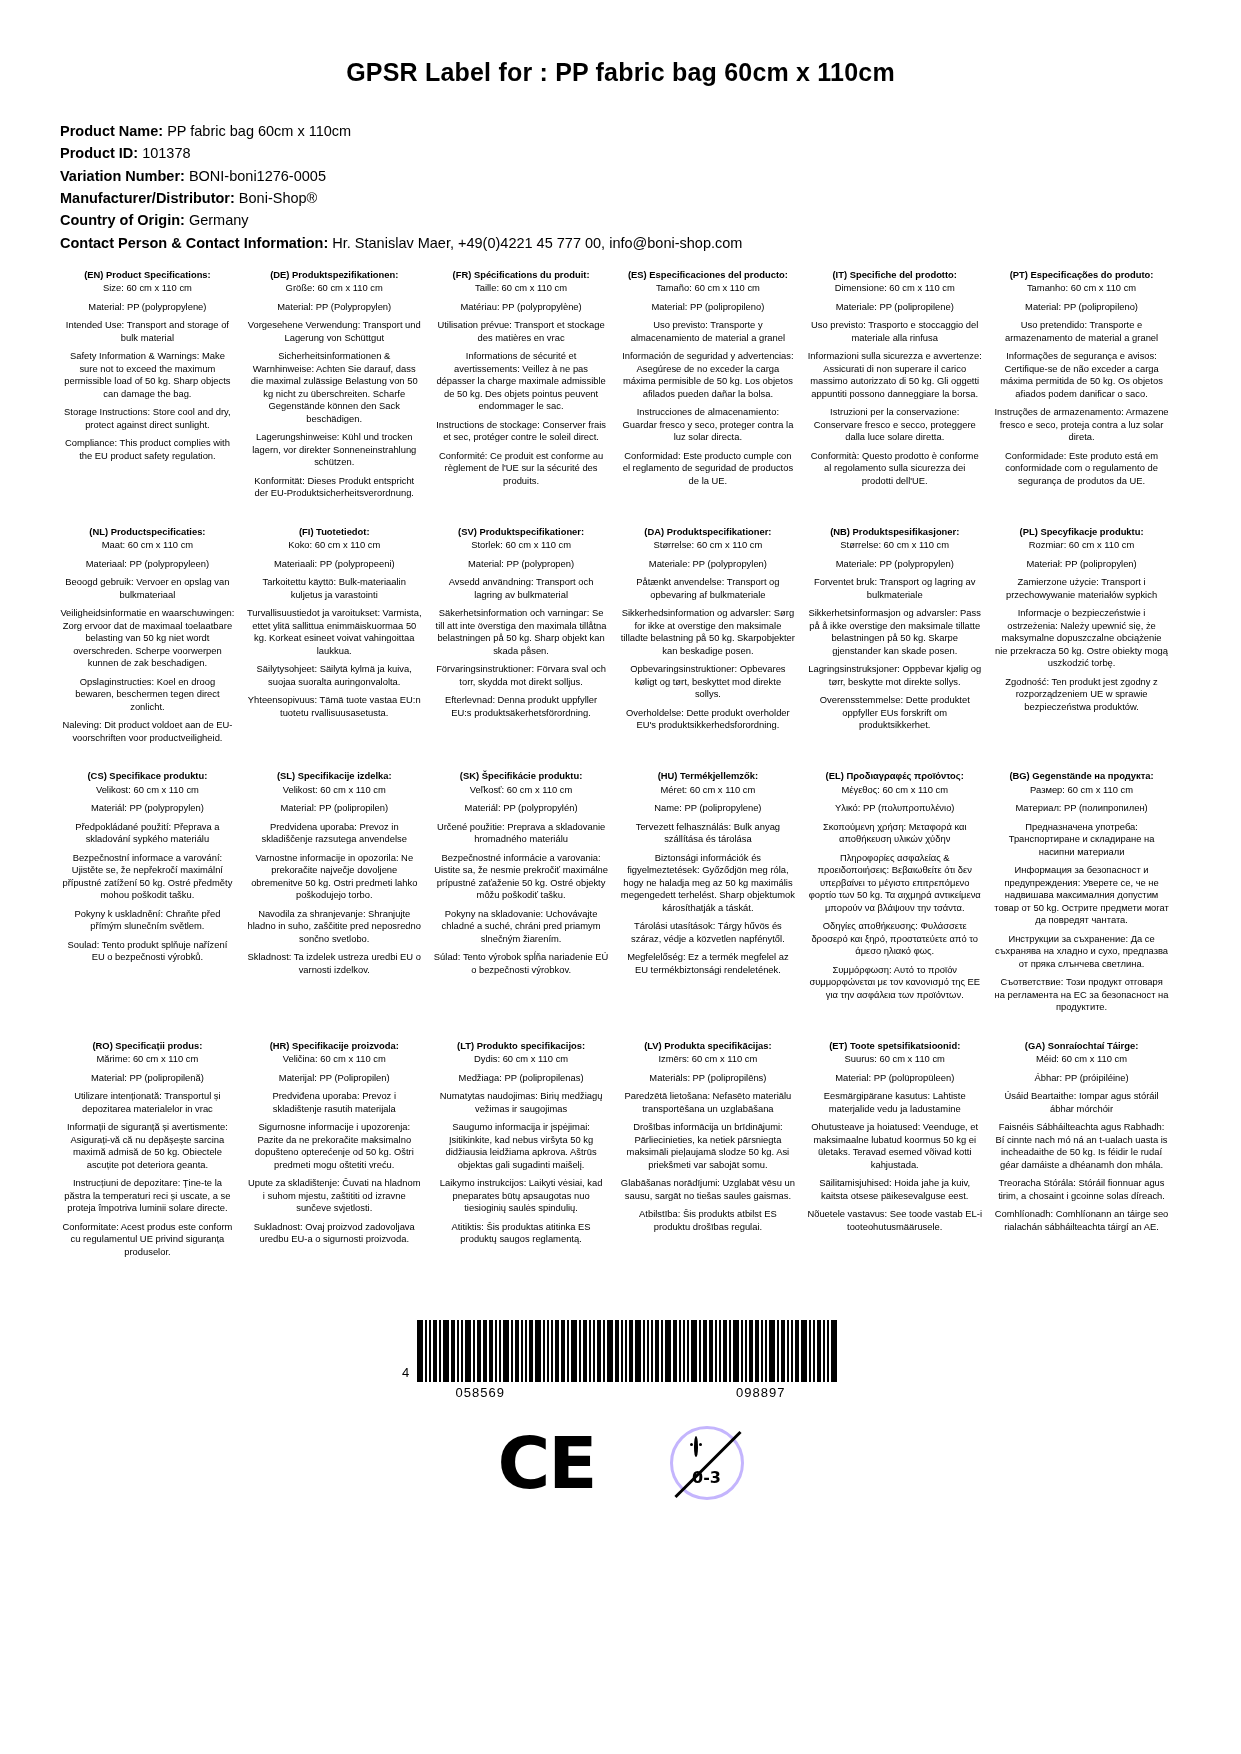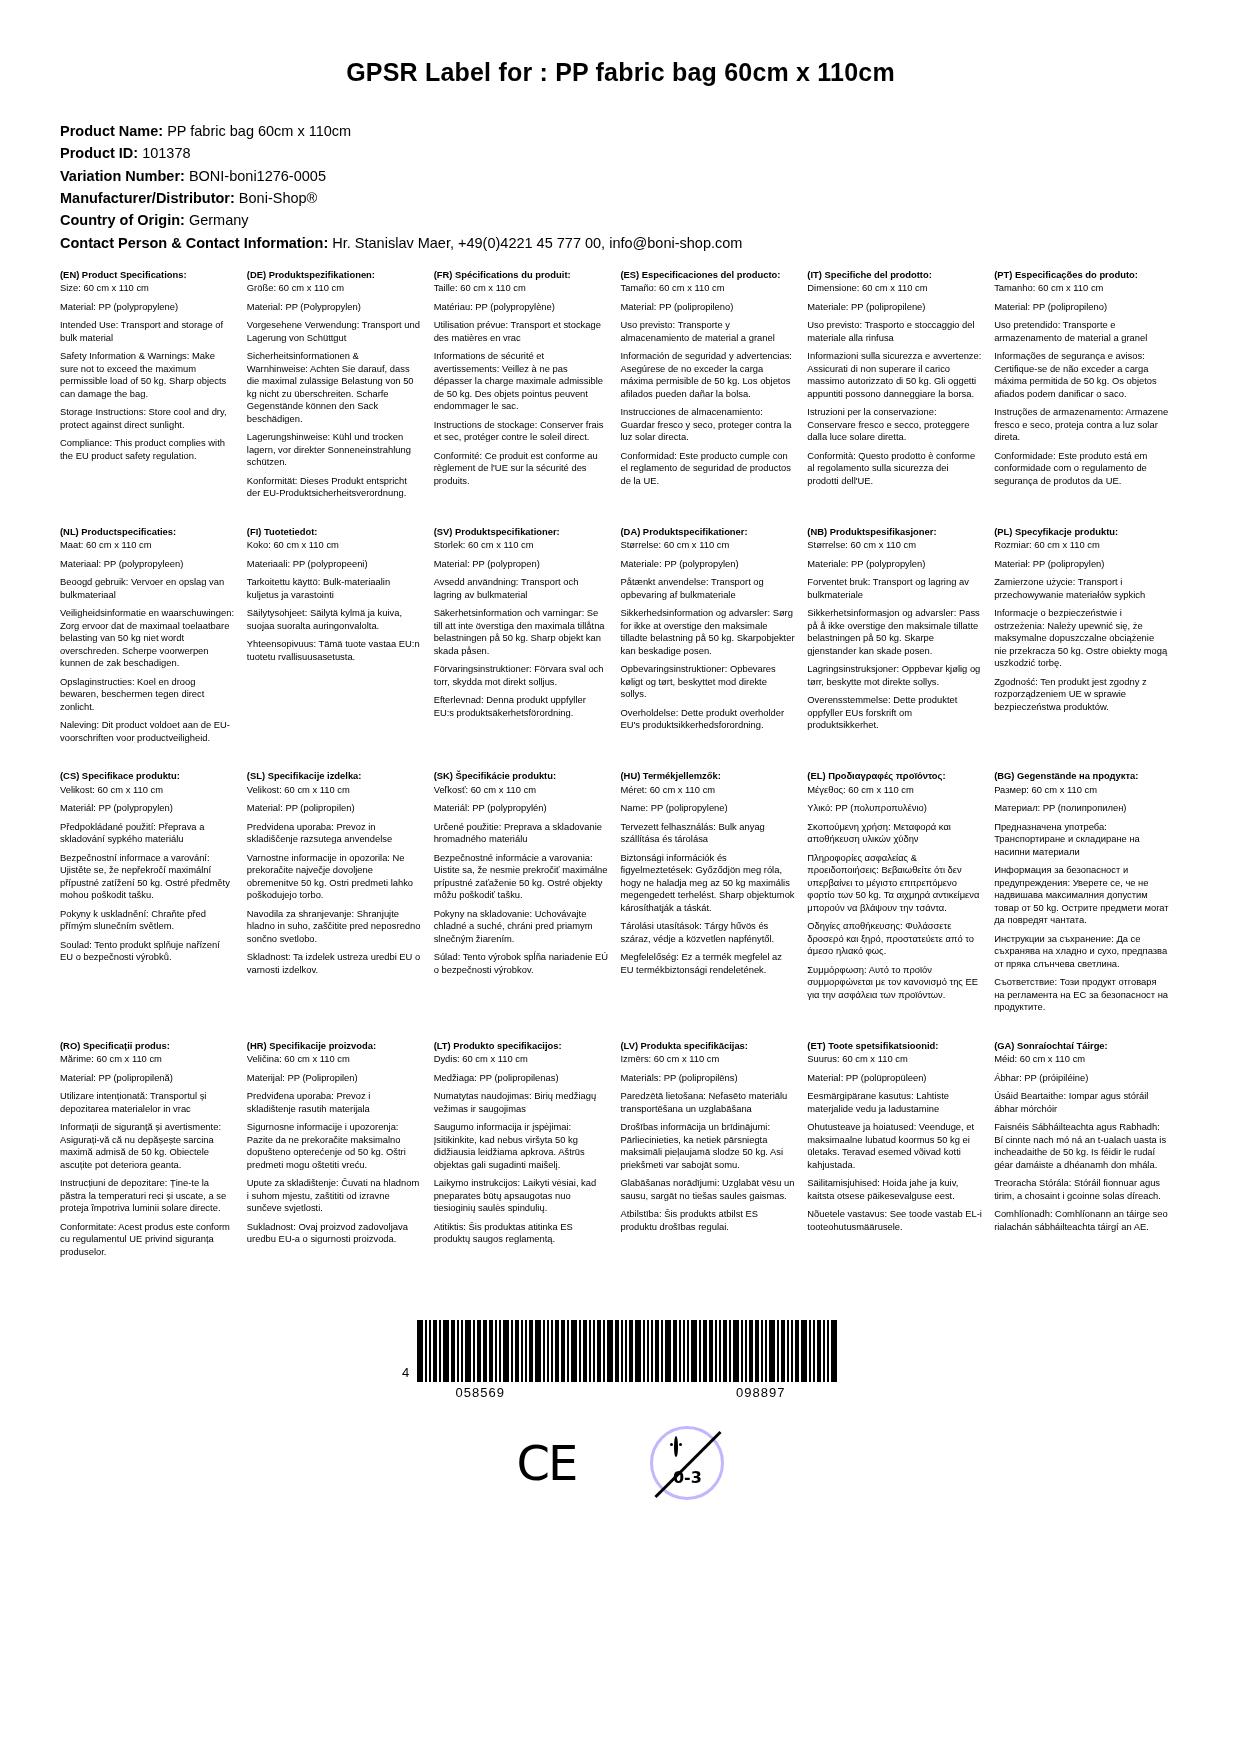--- a/index.html
+++ b/index.html
@@ -39,20 +39,21 @@
   .meta .lbl {
     font-weight: bold;
   }
   .meta .val {
     font-weight: normal;
   }
   .grid {
     display: flex;
     flex-wrap: wrap;
     margin-top: 6px;
+    text-align: center;
   }
   .block-row {
     display: flex;
     width: 100%;
     margin-bottom: 26px;
   }
   .cell {
     width: 16.6666%;
     box-sizing: border-box;
     padding-right: 12px;
@@ -113,22 +114,22 @@
     letter-spacing: 1px;
   }
   .marks {
     display: flex;
     align-items: center;
     justify-content: center;
     gap: 74px;
     margin-top: 26px;
   }
   .ce {
-    font-size: 48px;
-    font-weight: normal;
+    font-size: 72px;
+    font-weight: bold;
     letter-spacing: -2px;
     line-height: 1;
     font-family: "DejaVu Sans", sans-serif;
   }
   .age-mark {
     width: 74px;
     height: 74px;
     border: 3px solid #c4b5fd;
     border-radius: 50%;
     position: relative;
@@ -281,20 +282,21 @@
           <span class="line seg">Beoogd gebruik: Vervoer en opslag van bulkmateriaal</span>
           <span class="line seg">Veiligheidsinformatie en waarschuwingen: Zorg ervoor dat de maximaal toelaatbare belasting van 50 kg niet wordt overschreden. Scherpe voorwerpen kunnen de zak beschadigen.</span>
           <span class="line seg">Opslaginstructies: Koel en droog bewaren, beschermen tegen direct zonlicht.</span>
           <span class="line seg">Naleving: Dit product voldoet aan de EU-voorschriften voor productveiligheid.</span>
         </div>
         <div class="cell">
           <span class="head">(FI) Tuotetiedot:</span>
           <span class="line spec">Koko: 60 cm x 110 cm</span>
           <span class="line seg">Materiaali: PP (polypropeeni)</span>
           <span class="line seg">Tarkoitettu käyttö: Bulk-materiaalin kuljetus ja varastointi</span>
+          <span class="line seg">Turvallisuustiedot ja varoitukset: Varmista, ettet ylitä sallittua enimmäiskuormaa 50 kg. Korkeat esineet voivat vahingoittaa laukkua.</span>
           <span class="line seg">Säilytysohjeet: Säilytä kylmä ja kuiva, suojaa suoralta auringonvalolta.</span>
           <span class="line seg">Yhteensopivuus: Tämä tuote vastaa EU:n tuotetu rvallisuusasetusta.</span>
         </div>
         <div class="cell">
           <span class="head">(SV) Produktspecifikationer:</span>
           <span class="line spec">Storlek: 60 cm x 110 cm</span>
           <span class="line seg">Material: PP (polypropen)</span>
           <span class="line seg">Avsedd användning: Transport och lagring av bulkmaterial</span>
           <span class="line seg">Säkerhetsinformation och varningar: Se till att inte överstiga den maximala tillåtna belastningen på 50 kg. Sharp objekt kan skada påsen.</span>
           <span class="line seg">Förvaringsinstruktioner: Förvara sval och torr, skydda mot direkt solljus.</span>

